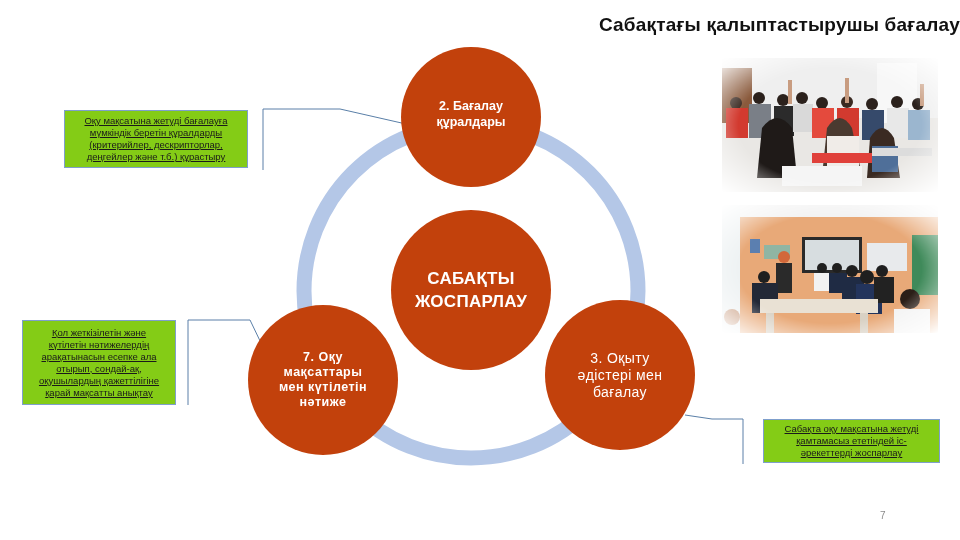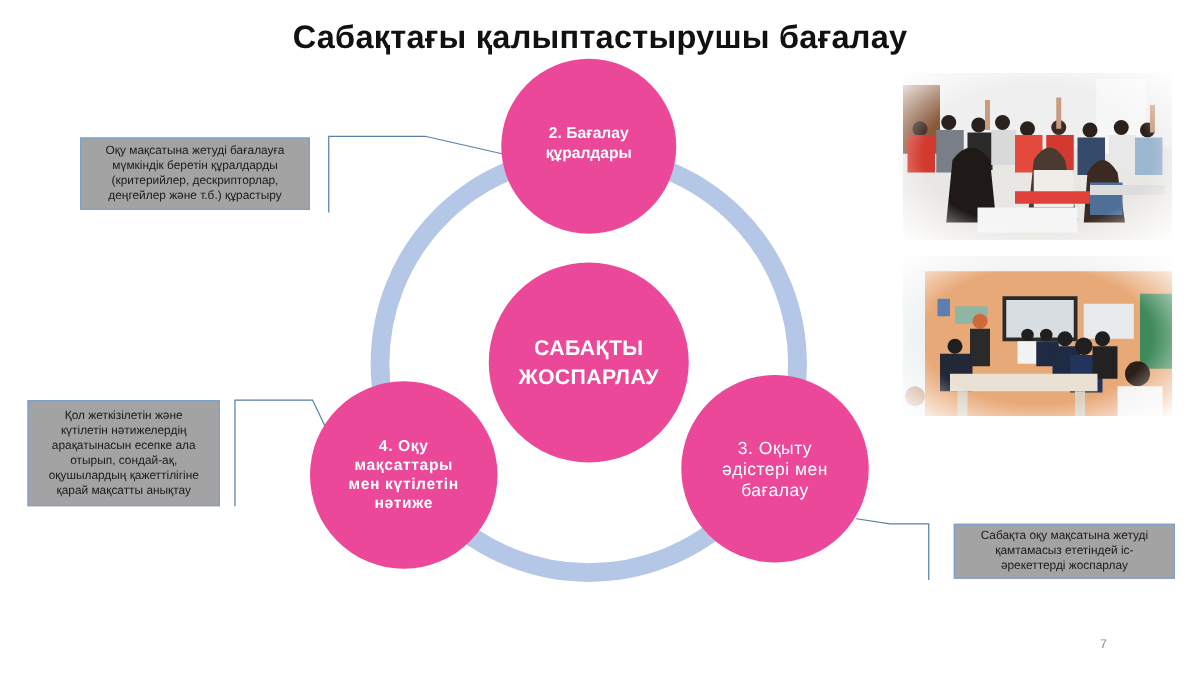--- a/index.html
+++ b/index.html
@@ -3,41 +3,41 @@
   <meta charset="utf-8">
   <style>
     html, body { margin: 0; padding: 0; }
     body {
       width: 960px; height: 540px; position: relative; overflow: hidden;
       background: #ffffff;
       font-family: "Liberation Sans", sans-serif;
     }
     .title {
       position: absolute; left: 0; top: 14px; width: 960px;
-      text-align: center; font-weight: bold; font-size: 26px; color: #111111;
+      text-align: right; font-weight: bold; font-size: 19px; color: #111111;
       letter-spacing: 0.2px;
     }
     svg.diagram { position: absolute; left: 0; top: 0; }
     .node {
       position: absolute; border-radius: 50%;
       display: flex; align-items: center; justify-content: center;
       text-align: center; color: #ffffff;
-      background: #ec4899;
+      background: #c2410c;
     }
     .node span { display: block; white-space: pre-line; }
     .node-center span { font-size: 17px; font-weight: bold; line-height: 23px; letter-spacing: 0.3px; }
     .node-top span { font-size: 12.5px; font-weight: bold; line-height: 16px; margin-top: -6px; }
     .node-left span { font-size: 12.5px; font-weight: bold; line-height: 15px; letter-spacing: 0.5px; }
     .node-right span { font-size: 14px; line-height: 17px; letter-spacing: 0.4px; }
     .note {
-      position: absolute; background: #a3a3a3;
+      position: absolute; background: #84cc16;
       border: 1px solid #7F9FCC;
       color: #1a1a1a; font-size: 9.5px; line-height: 12px;
       text-align: center; box-sizing: border-box;
-      display: flex; align-items: center; justify-content: center;
+      display: flex; align-items: center; justify-content: center; text-decoration: underline;
     }
     .note span { white-space: pre-line; display: block; }
     .photo {
       position: absolute; overflow: hidden;
       -webkit-mask-image: radial-gradient(ellipse at center, #000 60%, transparent 100%);
       mask-image: radial-gradient(ellipse at center, #000 60%, transparent 100%);
     }
     .page-number {
       position: absolute; left: 880px; top: 510px; font-size: 10px; color: #8c8c8c;
     }
@@ -61,21 +61,21 @@
   <span>САБАҚТЫ
 ЖОСПАРЛАУ</span>
 </div>
 
 <div class="node node-top" style="left:401px; top:47px; width:140px; height:140px;">
   <span>2. Бағалау
 құралдары</span>
 </div>
 
 <div class="node node-left" style="left:248px; top:305px; width:150px; height:150px;">
-  <span>4. Оқу
+  <span>7. Оқу
 мақсаттары
 мен күтілетін
 нәтиже</span>
 </div>
 
 <div class="node node-right" style="left:545px; top:300px; width:150px; height:150px;align-items:center;">
   <span>3. Оқыту
 әдістері мен
 бағалау</span>
 </div>

